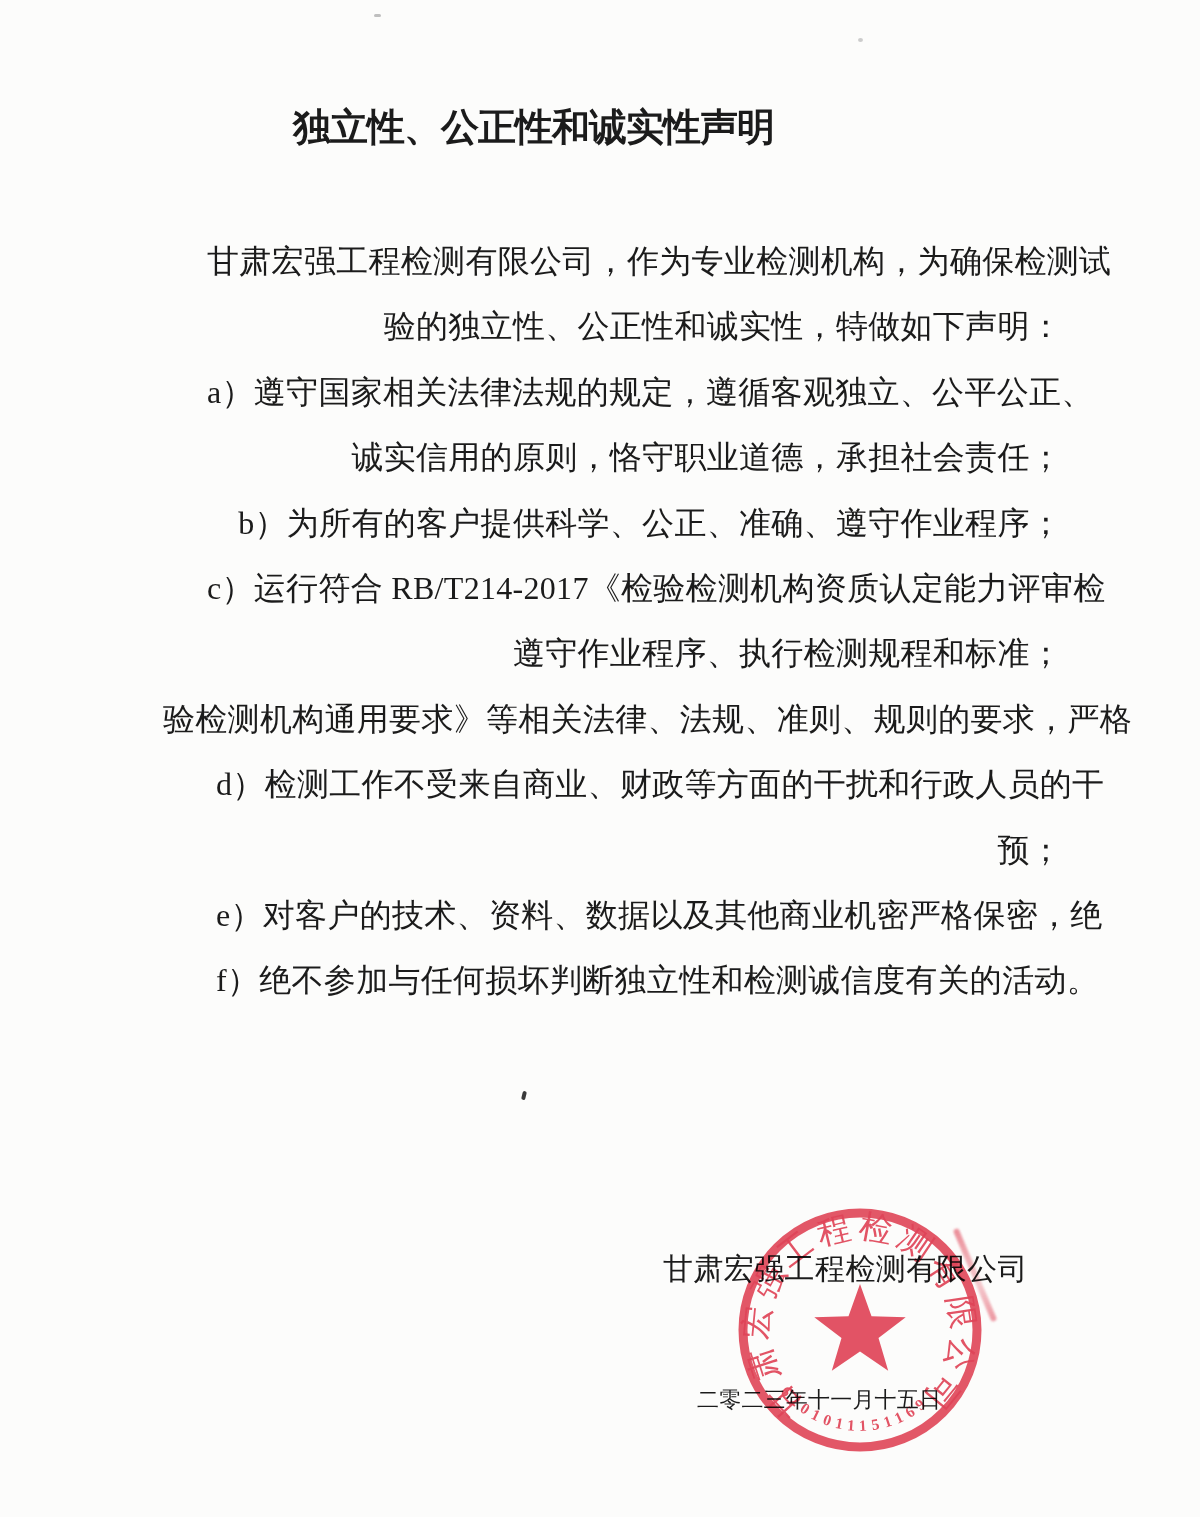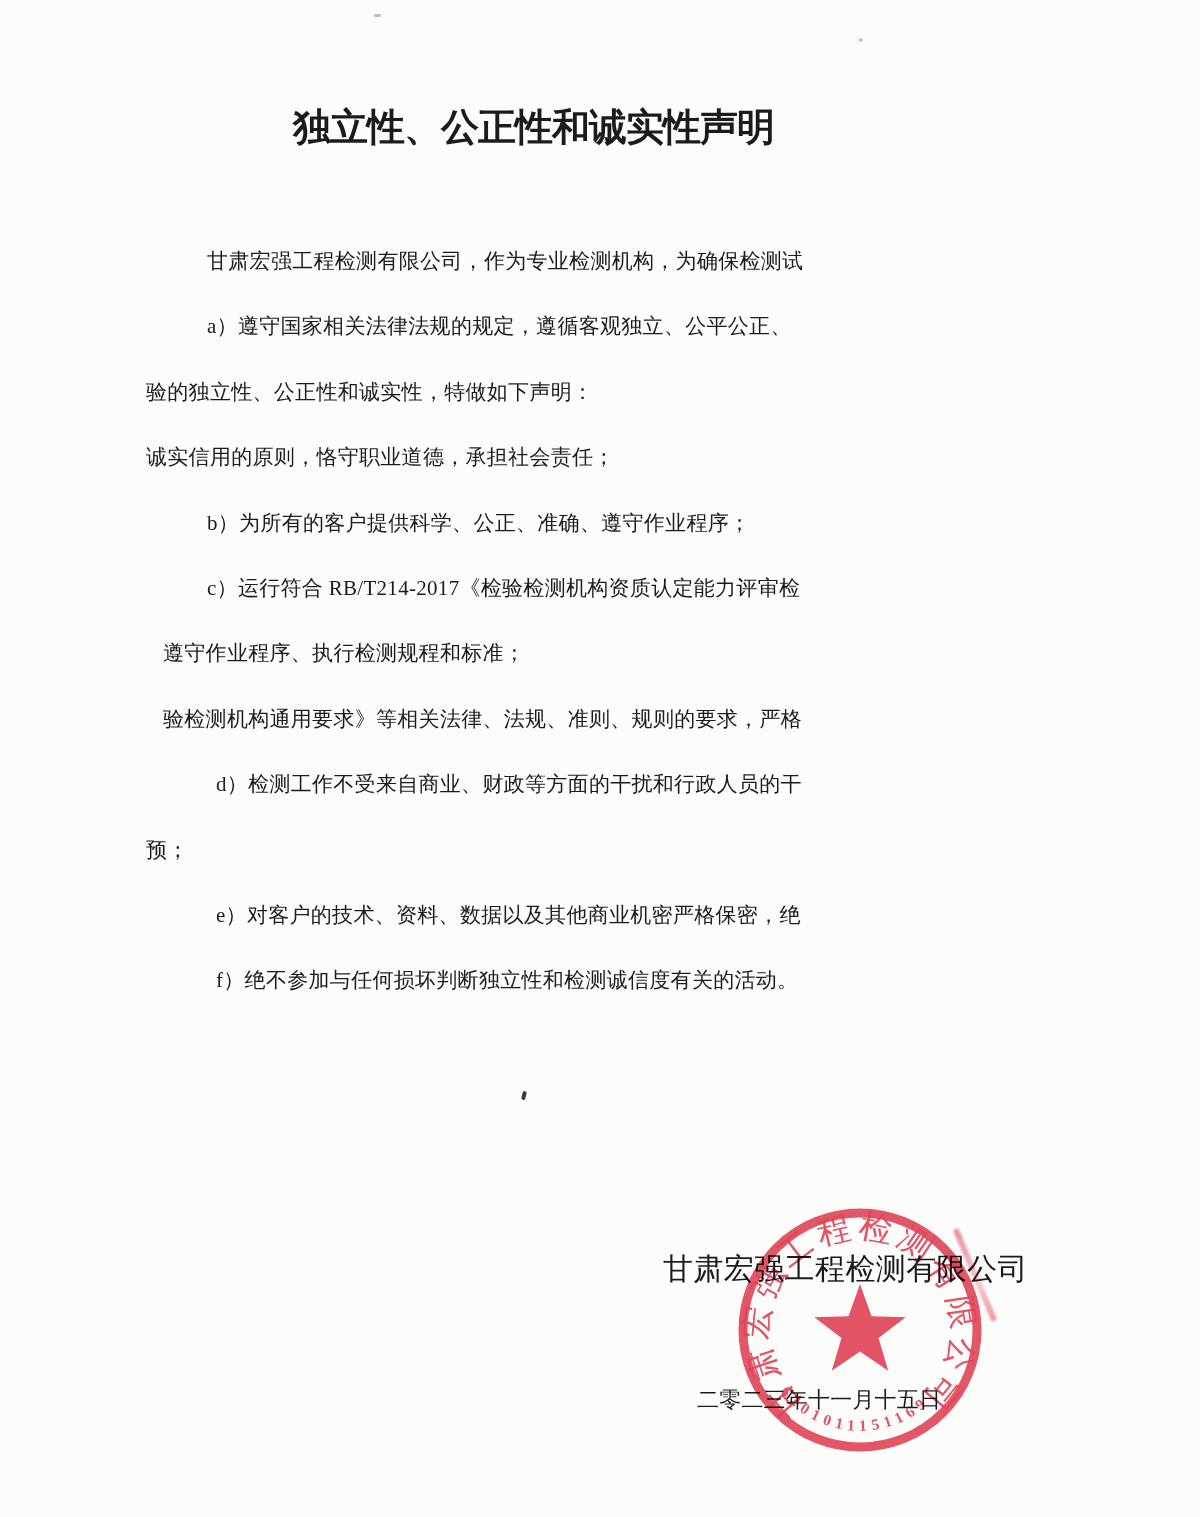--- a/index.html
+++ b/index.html
@@ -4,30 +4,30 @@
 <style>
   html,body{margin:0;padding:0;}
   body{
     width:1200px;height:1517px;
     background:#fcfcfb;
     font-family:"Liberation Serif","DejaVu Serif",serif;
     color:#1b1b1b;
     position:relative;
     overflow:hidden;
   }
-  .page{position:absolute;inset:0;}
+  .page{position:absolute;inset:0;text-align:right;}
   .doc-title{
     position:absolute;left:293px;top:102px;
     font-size:38px;font-weight:700;letter-spacing:-1px;
     white-space:nowrap;margin:0;
   }
   .body-lines{position:absolute;left:146px;top:229px;width:916px;}
   .bline{
     height:65.4px;line-height:65.4px;
-    font-size:21px;letter-spacing:0.3px;
+    font-size:32px;letter-spacing:0.3px;
     white-space:nowrap;
   }
   .ind-p{padding-left:61px;}   
   .ind-q{padding-left:70px;}   
   .ind-s{padding-left:17px;}   
   .sig-company{
     position:absolute;left:663px;top:1251px;
     font-size:30px;letter-spacing:0.4px;line-height:36px;
     white-space:nowrap;
   }
@@ -64,22 +64,22 @@
 </style>
 </head>
 <body>
 
 <div class="page">
 
   <h1 class="doc-title">独立性、公正性和诚实性声明</h1>
 
   <div class="body-lines">
     <div class="bline ind-p">甘肃宏强工程检测有限公司，作为专业检测机构，为确保检测试</div>
+    <div class="bline">验的独立性、公正性和诚实性，特做如下声明：</div>
     <div class="bline ind-p">a）遵守国家相关法律法规的规定，遵循客观独立、公平公正、</div>
-    <div class="bline">验的独立性、公正性和诚实性，特做如下声明：</div>
     <div class="bline">诚实信用的原则，恪守职业道德，承担社会责任；</div>
     <div class="bline ind-p">b）为所有的客户提供科学、公正、准确、遵守作业程序；</div>
     <div class="bline ind-p">c）运行符合 RB/T214-2017《检验检测机构资质认定能力评审检</div>
     <div class="bline ind-s">遵守作业程序、执行检测规程和标准；</div>
     <div class="bline ind-s">验检测机构通用要求》等相关法律、法规、准则、规则的要求，严格</div>
     <div class="bline ind-q">d）检测工作不受来自商业、财政等方面的干扰和行政人员的干</div>
     <div class="bline">预；</div>
     <div class="bline ind-q">e）对客户的技术、资料、数据以及其他商业机密严格保密，绝</div>
     <div class="bline ind-q">f）绝不参加与任何损坏判断独立性和检测诚信度有关的活动。</div>
   </div>

